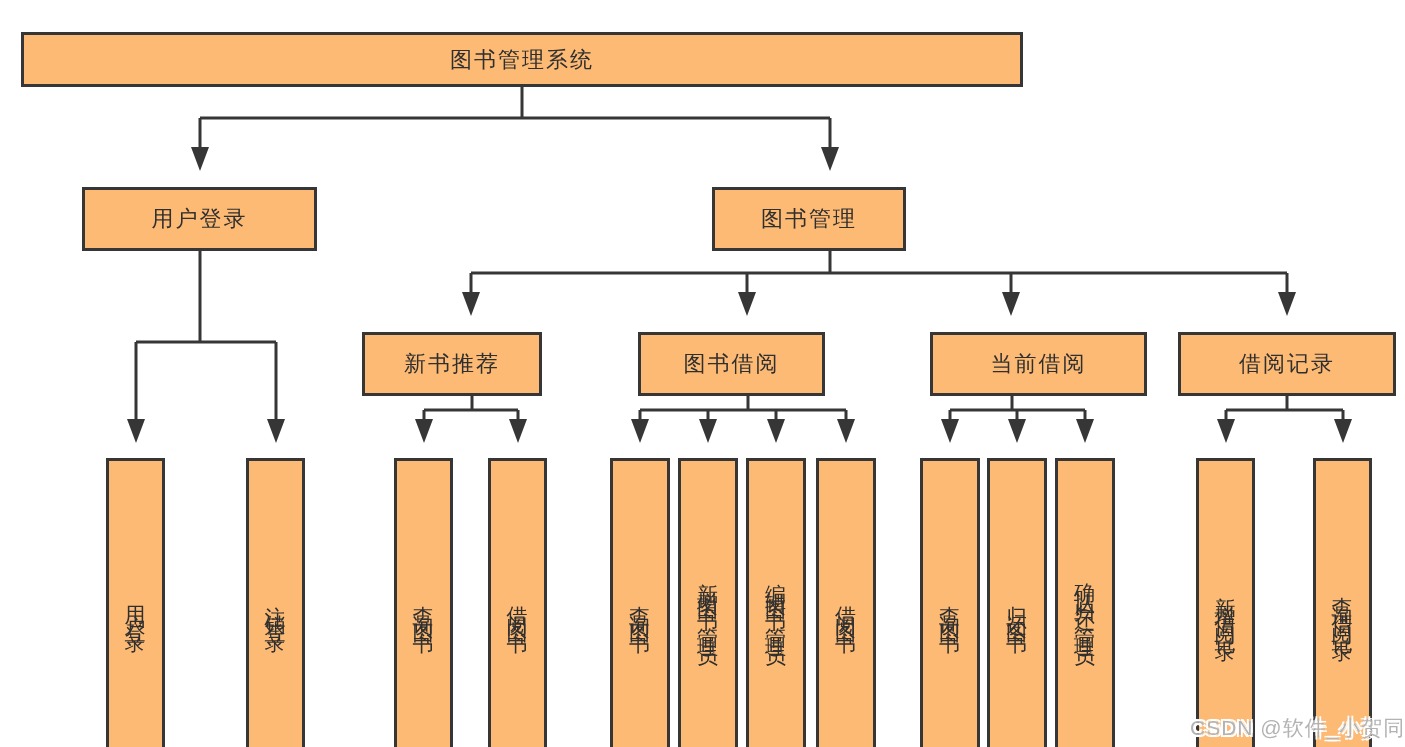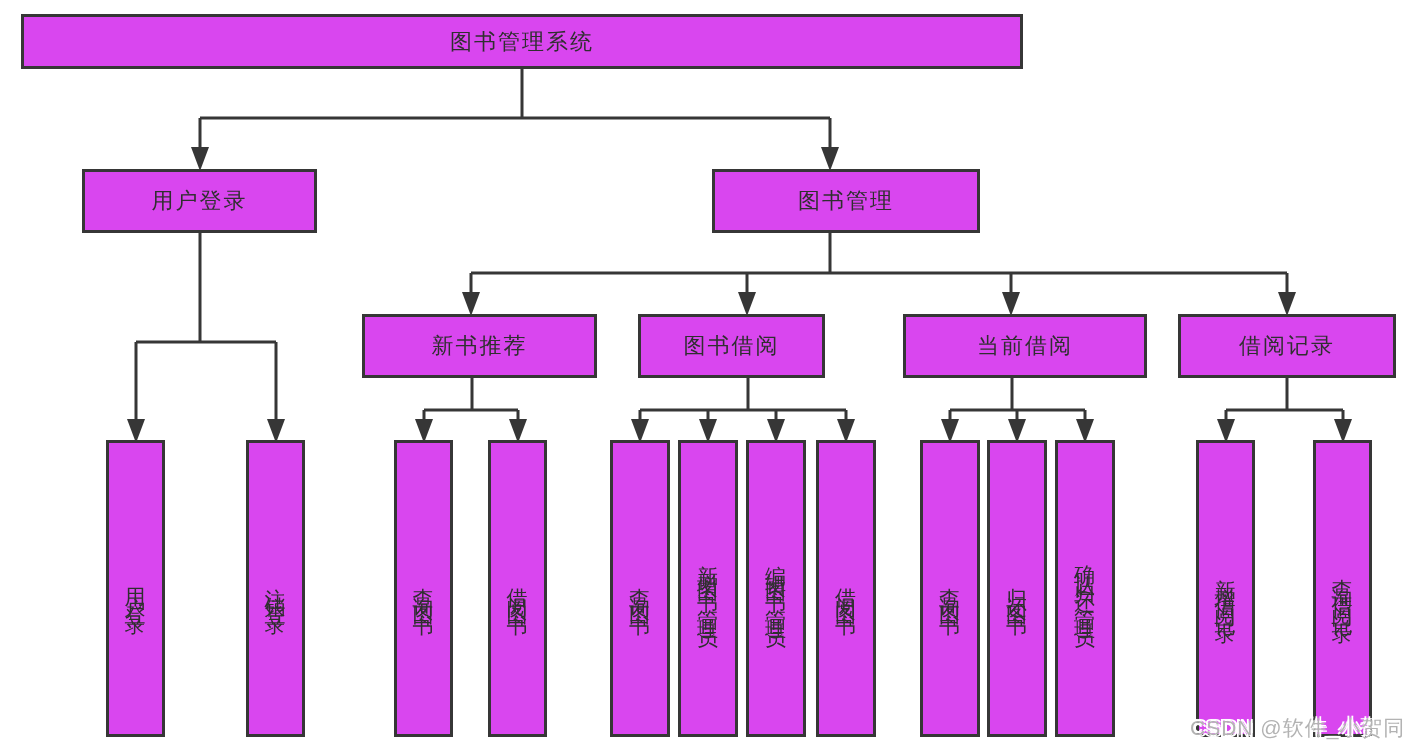--- a/index.html
+++ b/index.html
@@ -14,25 +14,26 @@
   }
   .connectors {
     position: absolute;
     left: 0; top: 0;
     z-index: 0;
   }
   .node {
     position: absolute;
     box-sizing: border-box;
     border: 3px solid #363636;
-    background: #d946ef;
+    background: #fdba74;
     display: flex;
     align-items: center;
     justify-content: center;
     z-index: 1;
+    margin-top: 18px;
   }
   .hlabel {
     font-size: 22px;
     letter-spacing: 2px;
     white-space: nowrap;
   }
   .node.root   { left: 21px;  top: 14px;  width: 1002px; height: 55px; }
   .node.lvl2   { top: 169px; height: 64px; }
   .node.lvl3   { top: 314px; height: 64px; }
   .node.leaf   { top: 440px; height: 297px; }
@@ -107,31 +108,31 @@
     </g>
   </svg>
 
   <div class="node root">
     <span class="hlabel">图书管理系统</span>
   </div>
 
   <div class="node lvl2" style="left:82px;width:235px;">
     <span class="hlabel">用户登录</span>
   </div>
-  <div class="node lvl2" style="left:712px;width:268px;">
+  <div class="node lvl2" style="left:712px;width:194px;">
     <span class="hlabel">图书管理</span>
   </div>
 
-  <div class="node lvl3" style="left:362px;width:235px;">
+  <div class="node lvl3" style="left:362px;width:180px;">
     <span class="hlabel">新书推荐</span>
   </div>
   <div class="node lvl3" style="left:638px;width:187px;">
     <span class="hlabel">图书借阅</span>
   </div>
-  <div class="node lvl3" style="left:903px;width:244px;">
+  <div class="node lvl3" style="left:930px;width:217px;">
     <span class="hlabel">当前借阅</span>
   </div>
   <div class="node lvl3" style="left:1178px;width:218px;">
     <span class="hlabel">借阅记录</span>
   </div>
 
   <div class="node leaf" style="left:106px;width:59px;">
     <span class="vtext">用户登录</span>
   </div>
   <div class="node leaf" style="left:246px;width:59px;">

